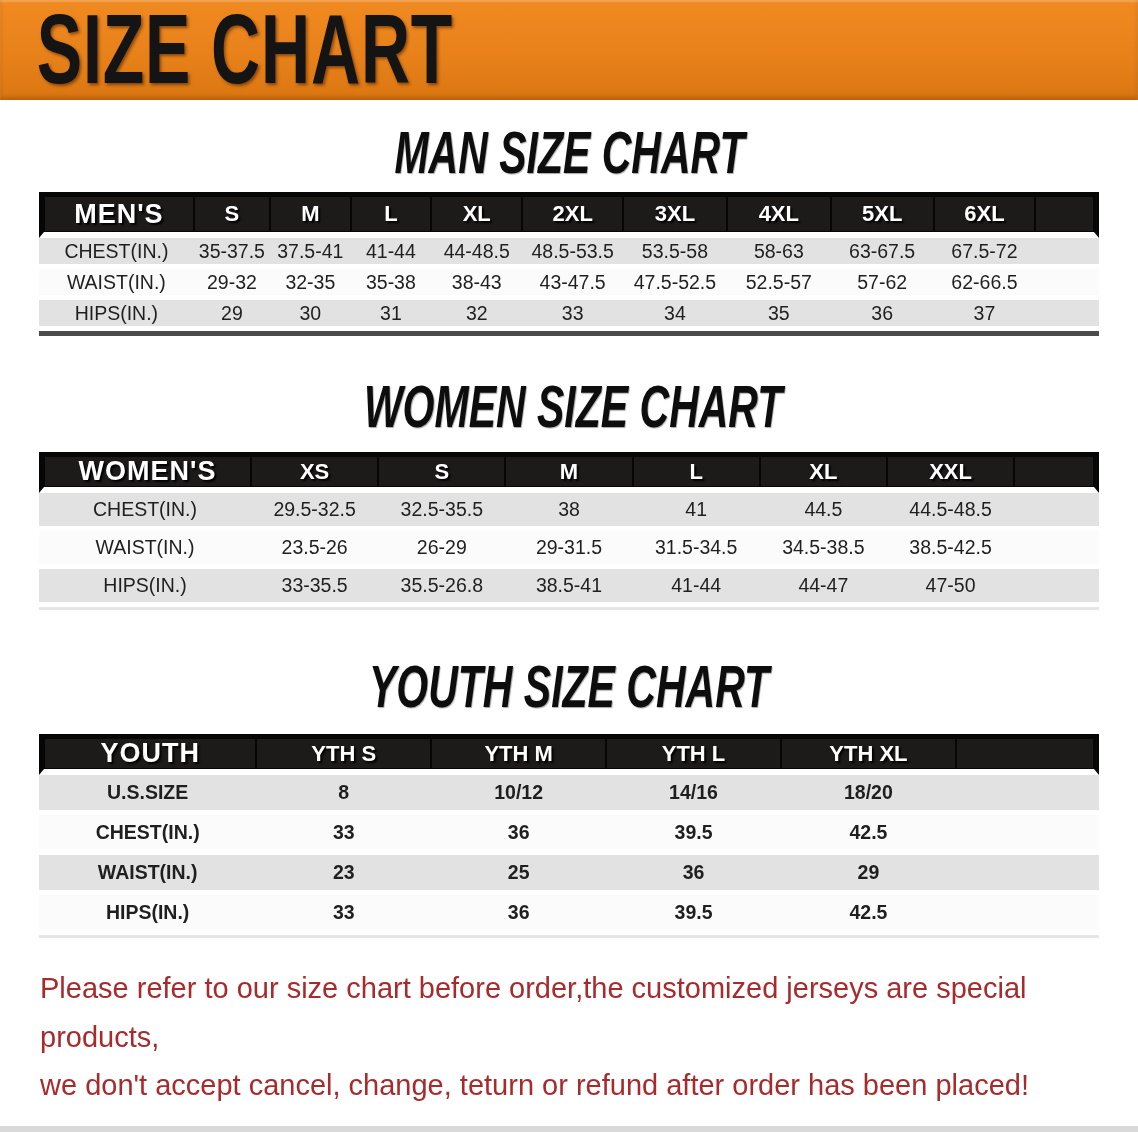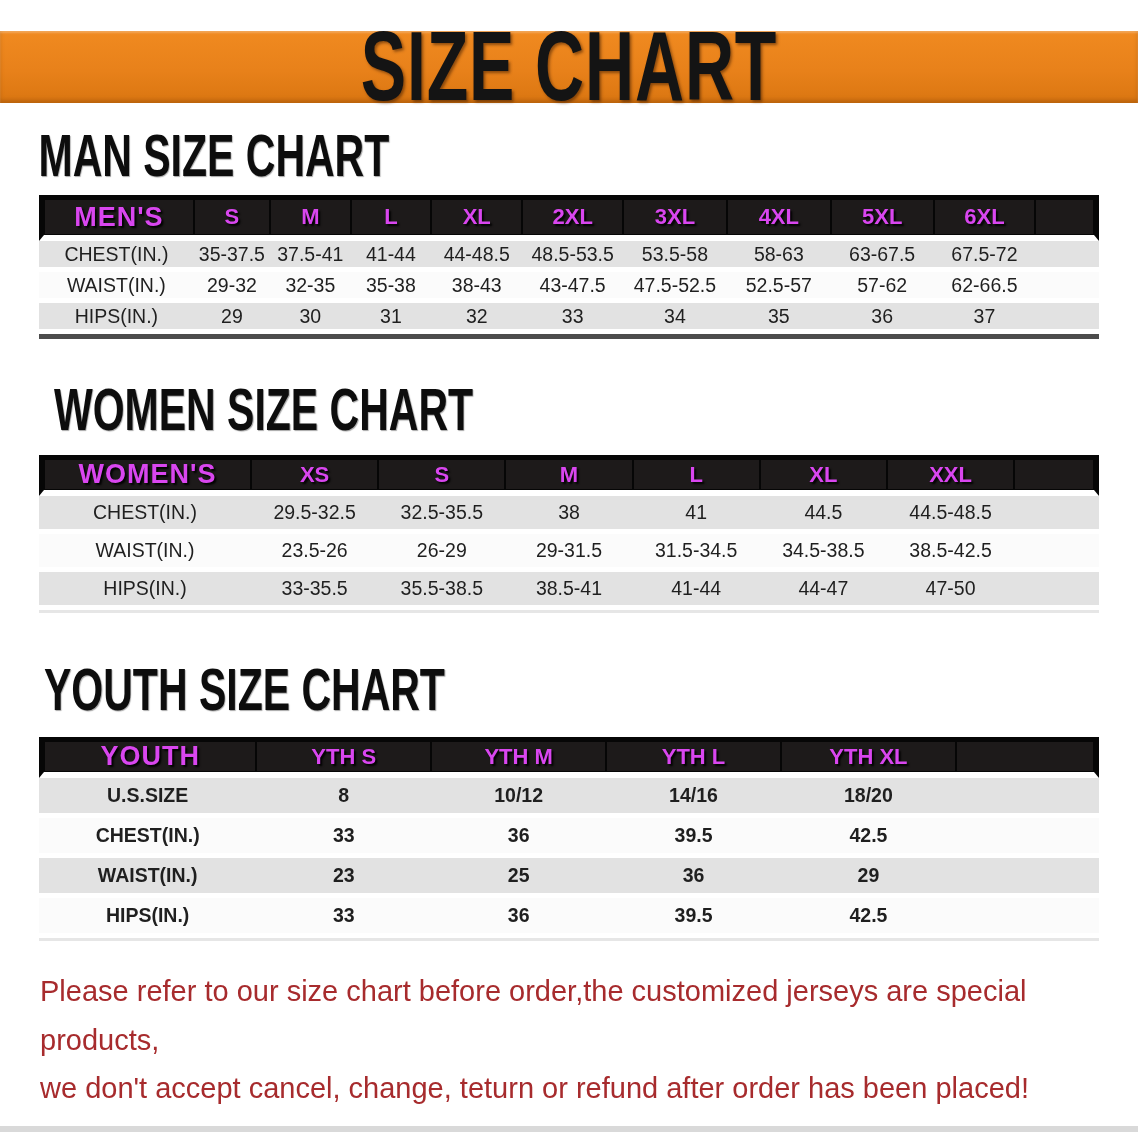--- a/index.html
+++ b/index.html
@@ -8,44 +8,43 @@
     width: 1138px;
     height: 1132px;
     overflow: hidden;
     font-family: "Liberation Sans", sans-serif;
     position: relative;
   }
 
   
   .banner {
     width: 1138px;
-    height: 72px;
+    height: 100px;
     background: linear-gradient(180deg, #f08a20 0%, #e8811a 55%, #da7611 100%);
     display: flex;
     align-items: center;
-    justify-content: center;
     box-shadow: inset 0 2px 2px rgba(255,255,255,0.25), inset 0 -3px 4px rgba(120,60,0,0.35);
-    margin-top: 31px;
   }
   .banner-text {
     display: inline-block;
     font-size: 80px;
     font-weight: 700;
     color: #141414;
     letter-spacing: 1px;
     transform: scale(0.85, 1.22);
     transform-origin: center;
     text-shadow: 2px 2px 3px rgba(60,25,0,0.55);
     white-space: nowrap;
   }
 
   
   .section-heading {
-    text-align: left;
+    text-align: center;
     line-height: 1;
+    font-style: italic;
   }
   .section-heading .cond {
     display: inline-block;
     font-size: 50px;
     font-weight: 700;
     color: #0d0d0d;
     transform: scale(0.82, 1.18);
     transform-origin: center;
     letter-spacing: 0px;
     white-space: nowrap;
@@ -64,21 +63,21 @@
     table-layout: fixed;
   }
   .size-table th, .size-table td {
     text-align: center;
     vertical-align: middle;
     overflow: hidden;
     white-space: nowrap;
   }
   .size-table thead th {
     background: #1d1a1a;
-    color: #d946ef;
+    color: #ffffff;
     font-weight: 700;
     font-size: 22px;
     border-top: 4px solid #060606;
     border-bottom: 6px solid #ffffff;
     box-shadow: inset 0 0 0 1px #060606;
     text-shadow: 2px 2px 2px rgba(0,0,0,0.95);
   }
   .size-table thead th:first-child {
     border-left: 5px solid #060606;
     font-size: 27px;
@@ -247,21 +246,21 @@
         <td>26-29</td>
         <td>29-31.5</td>
         <td>31.5-34.5</td>
         <td>34.5-38.5</td>
         <td>38.5-42.5</td>
         <td></td>
       </tr>
       <tr class="row-gray">
         <td>HIPS(IN.)</td>
         <td>33-35.5</td>
-        <td>35.5-38.5</td>
+        <td>35.5-26.8</td>
         <td>38.5-41</td>
         <td>41-44</td>
         <td>44-47</td>
         <td>47-50</td>
         <td></td>
       </tr>
     </tbody>
   </table>
 
   <div class="section-heading heading-youth">

